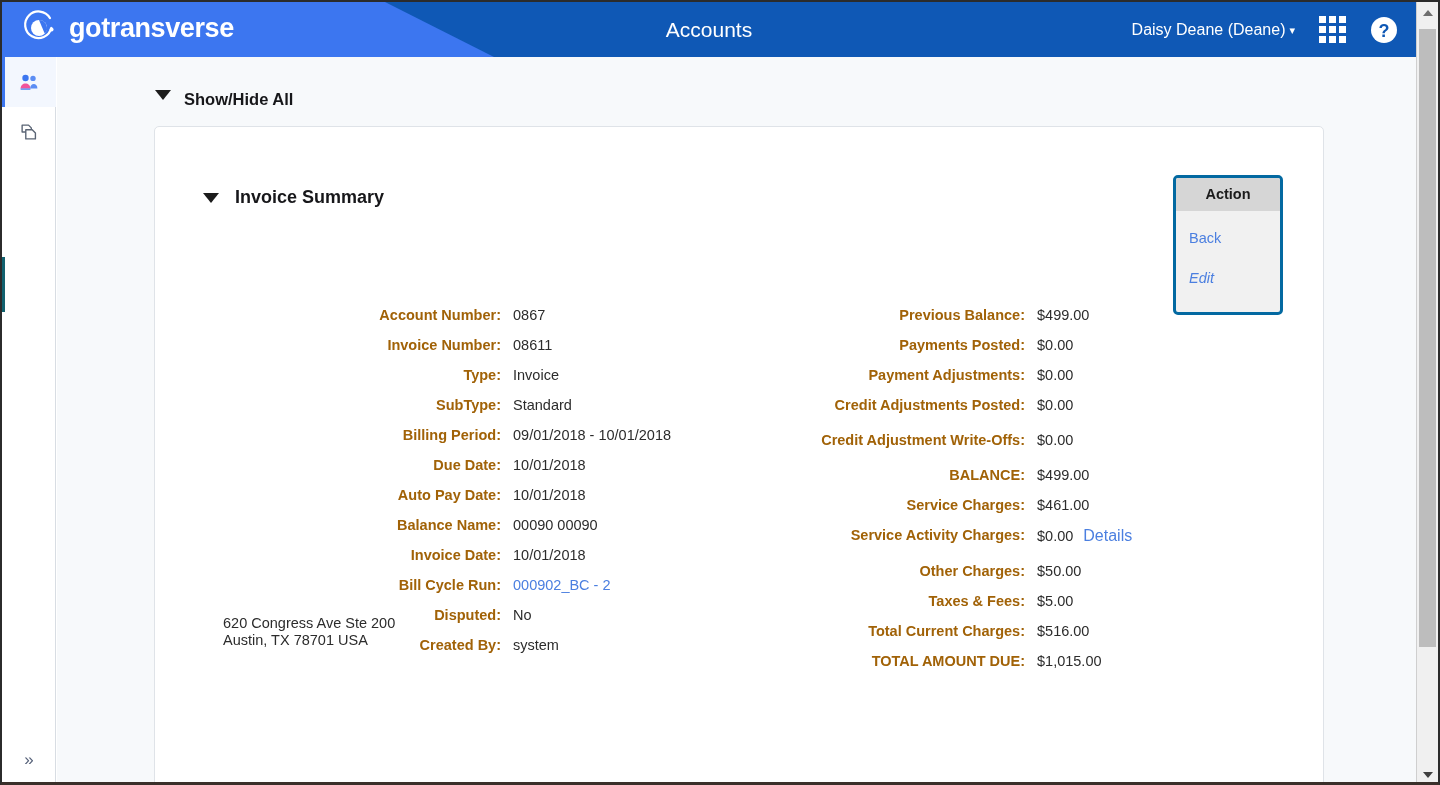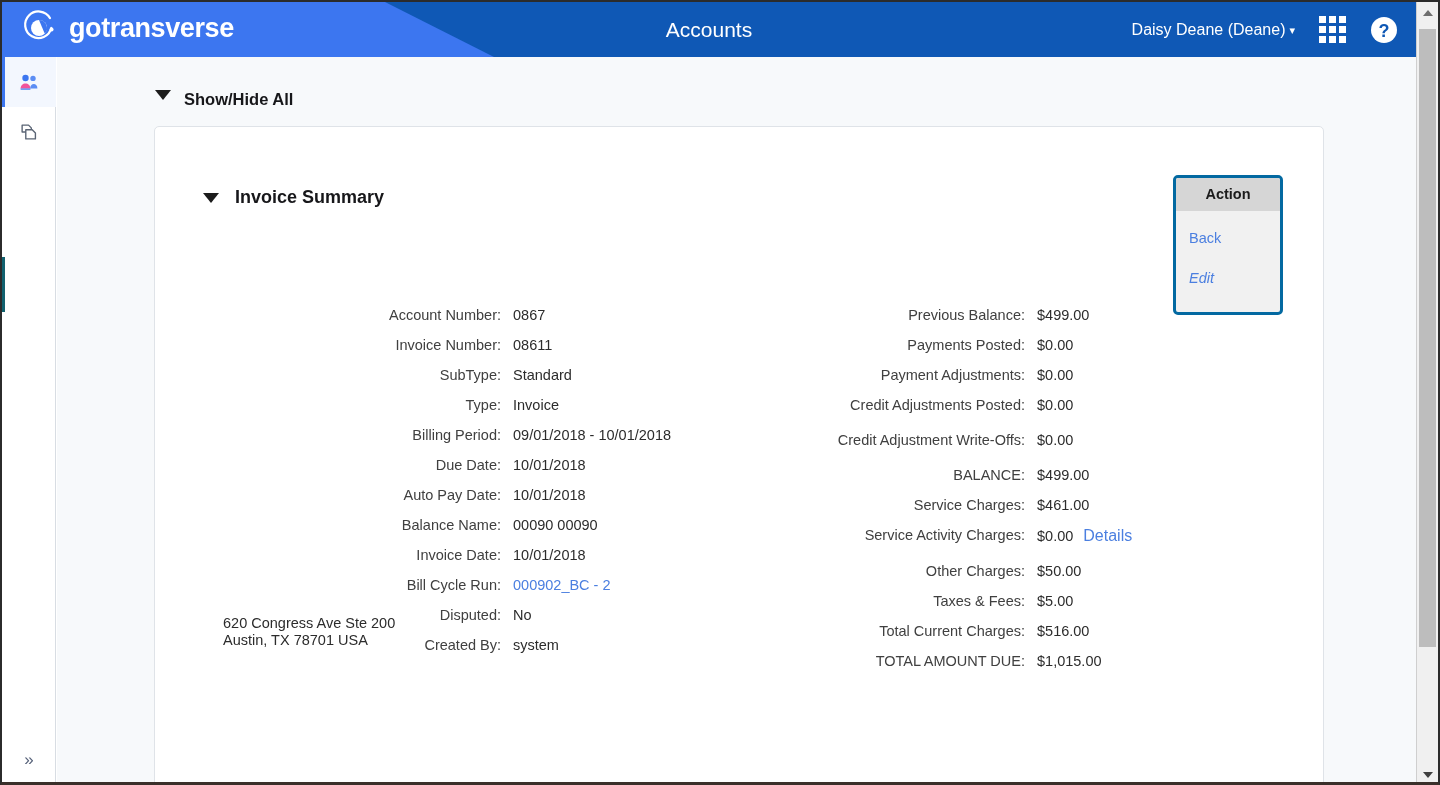--- a/index.html
+++ b/index.html
@@ -178,22 +178,22 @@
   .fields-left  { position: absolute; left: 56px;  top: 180px; width: 560px; }
   .fields-right { position: absolute; left: 610px; top: 180px; width: 500px; }
   .frow {
     display: flex;
     align-items: flex-start;
     margin-bottom: 13px;
   }
   .frow.tall { margin-bottom: 18px; }
   .flabel {
     font-size: 14.5px;
-    font-weight: normal;
-    color: #404040;
+    font-weight: bold;
+    color: #a16207;
     text-align: right;
     line-height: 17px;
   }
   .fields-left .flabel  { width: 290px; }
   .fields-right .flabel { width: 260px; }
   .fvalue {
     font-size: 14.5px;
     color: #2c2c2c;
     line-height: 17px;
     padding-left: 12px;
@@ -356,26 +356,26 @@
       <div class="fields-left">
           <div class="frow">
             <div class="flabel">Account Number:</div>
             <div class="fvalue">0867</div>
           </div>
           <div class="frow">
             <div class="flabel">Invoice Number:</div>
             <div class="fvalue">08611</div>
           </div>
           <div class="frow">
+            <div class="flabel">Type:</div>
+            <div class="fvalue">Invoice</div>
+          </div>
+          <div class="frow">
             <div class="flabel">SubType:</div>
             <div class="fvalue">Standard</div>
-          </div>
-          <div class="frow">
-            <div class="flabel">Type:</div>
-            <div class="fvalue">Invoice</div>
           </div>
           <div class="frow">
             <div class="flabel">Billing Period:</div>
             <div class="fvalue">09/01/2018 - 10/01/2018</div>
           </div>
           <div class="frow">
             <div class="flabel">Due Date:</div>
             <div class="fvalue">10/01/2018</div>
           </div>
           <div class="frow">

